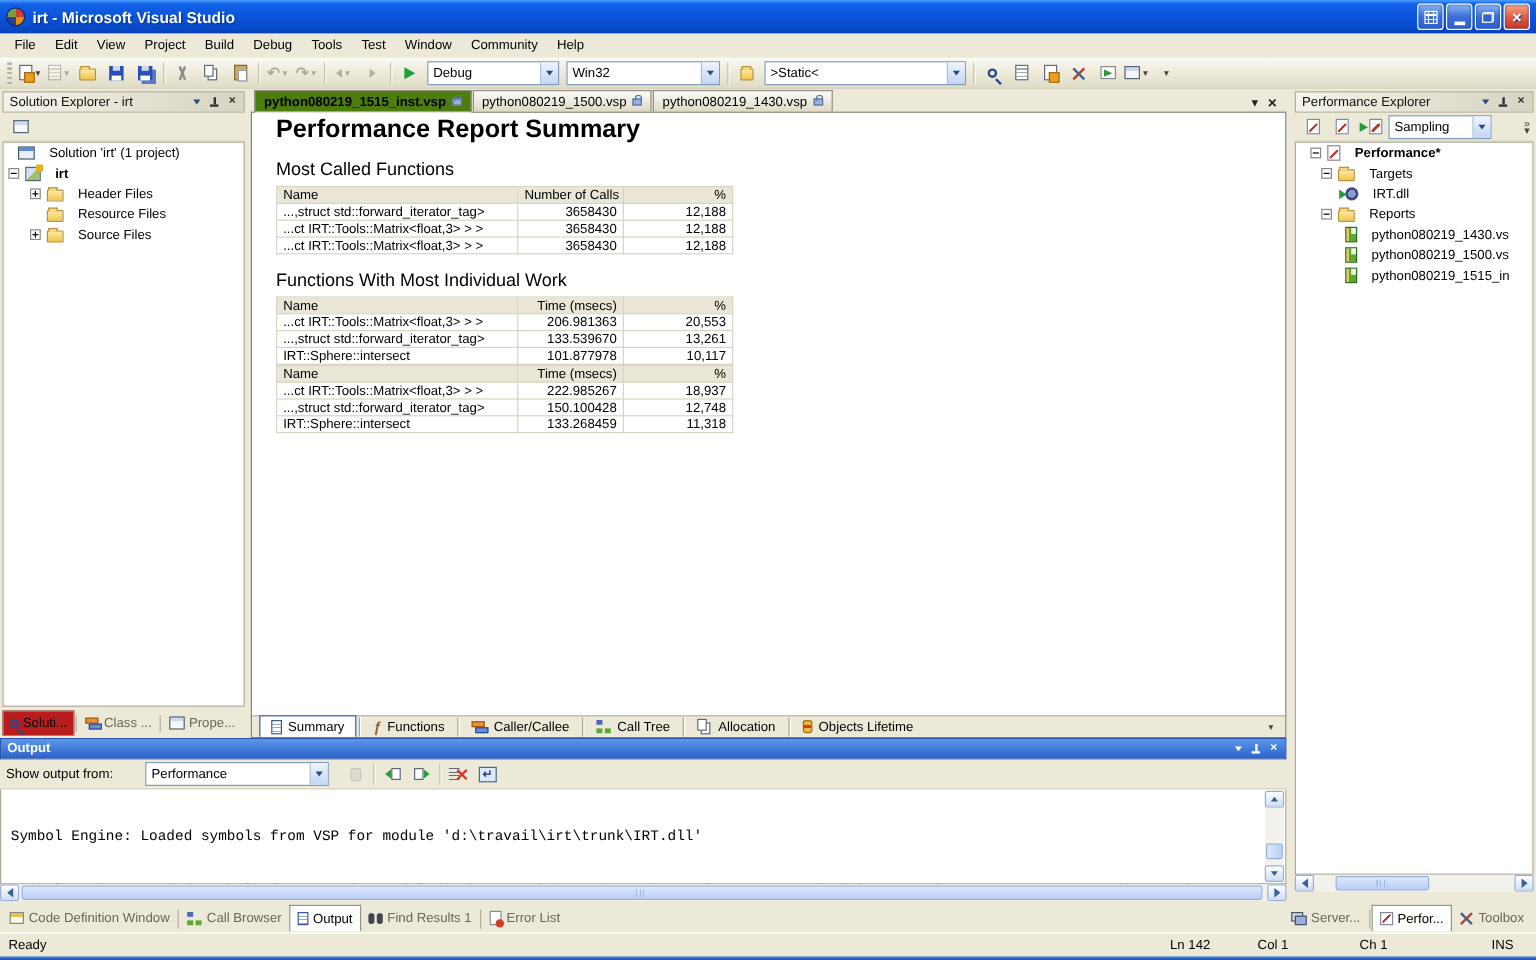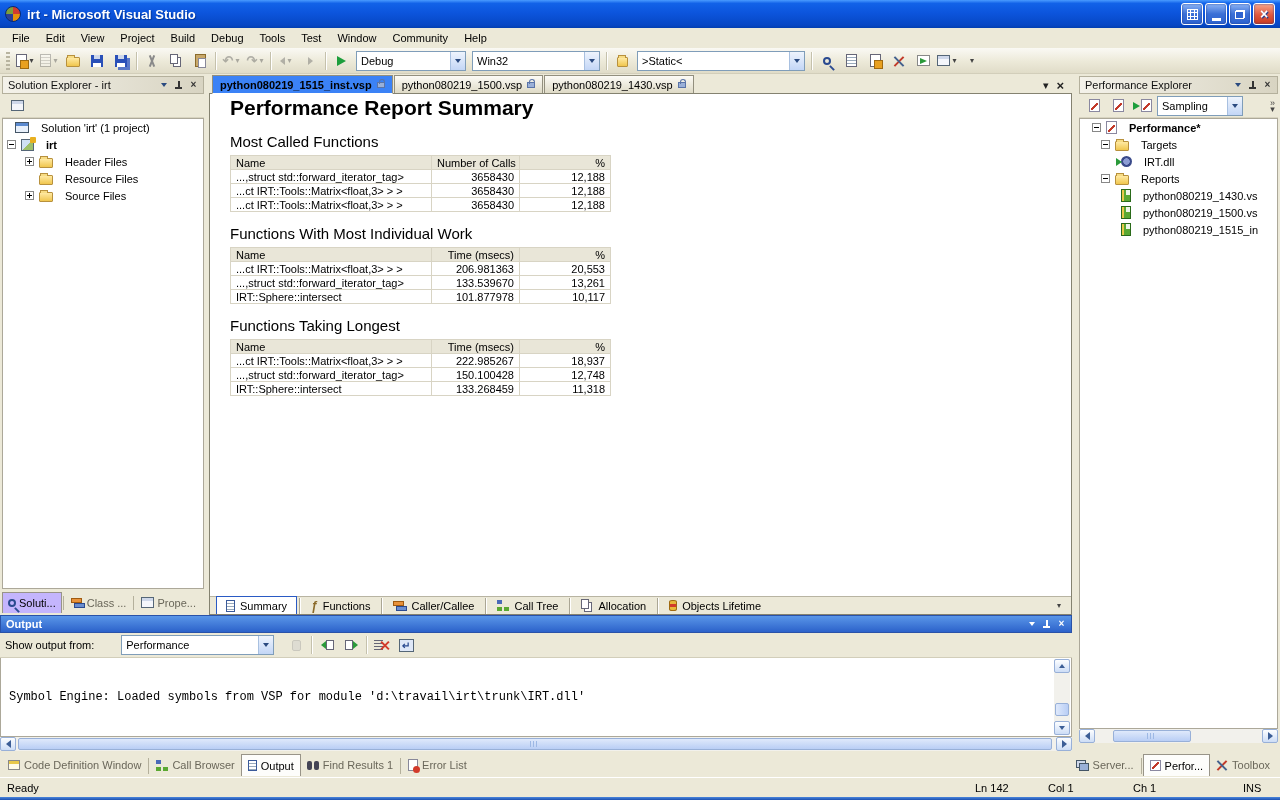--- a/index.html
+++ b/index.html
@@ -122,33 +122,33 @@
   .trow .lbl{margin-left:12px}
   .exp{width:9px;height:9px;border:1px solid #888;background:#fff;position:relative;flex:0 0 auto}
   .exp::before{content:"";position:absolute;left:1px;right:1px;top:3px;height:1px;background:#000}
   .exp.plus::after{content:"";position:absolute;top:1px;bottom:1px;left:3px;width:1px;background:#000}
   .sp{flex:0 0 auto}
 
   #left-panel{left:0;top:74px;width:206px;height:445px;padding:2px;background:#ece9d8}
   #left-tree{height:471px}
   .panel-tabs{height:24px;display:flex;align-items:flex-end;padding-top:2px}
   .ptab{height:21px;display:flex;align-items:center;gap:3px;padding:0 5px;color:#6a675a;border:1px solid transparent;white-space:nowrap}
-  .ptab.on{background:#c4b5fd;border:1px solid #989488;border-bottom:none;color:#000}
+  .ptab.on{background:#b91c1c;border:1px solid #989488;border-bottom:none;color:#000}
   .ptab-sep{width:1px;height:14px;background:#b4b09c;margin:0 1px 3px 1px}
 
   #right-panel{left:1077px;top:74px;width:203px;height:677px;padding:2px;background:#ece9d8}
   #right-tree{height:611px}
   .pe-more{margin-left:auto;display:flex;flex-direction:column;align-items:center;line-height:6px;color:#444;font-size:9px}
 
   
   #doc-well{left:209px;top:74px;width:863px;height:541px}
   .doc-tabbar{height:19px;display:flex;align-items:flex-end;padding-left:3px}
   .dtab{height:18px;display:flex;align-items:center;padding:0 7px;margin-right:1px;
     background:linear-gradient(180deg,#fcfbf6,#dedac6);border:1px solid #928f7e;border-bottom:none;white-space:nowrap}
-  .dtab.on{background:#3b82f6;font-weight:bold;height:19px;margin-bottom:-1px;border-bottom:1px solid #fff;z-index:2;position:relative}
+  .dtab.on{background:#4d7c0f;font-weight:bold;height:19px;margin-bottom:-1px;border-bottom:1px solid #fff;z-index:2;position:relative}
   .dtab-right{margin-left:auto;display:flex;align-items:center;gap:8px;padding-right:8px;color:#222;font-size:10px}
   #doc-body{position:relative;height:522px;background:#fff;border:1px solid #848270;overflow:hidden}
   #doc-content{padding:0 0 0 20px}
   #doc-content h1{font-size:21px;font-weight:bold;margin:2px 0 10px 0}
   #doc-content h2{font-size:15px;font-weight:normal;margin:13px 0 5px 0}
   table.perf{border-collapse:collapse;width:380px;font-size:11px;table-layout:fixed}
   table.perf th,table.perf td{border:1px solid #d8d4c4;padding:0 5px;height:14px;overflow:hidden;white-space:nowrap}
   table.perf thead th{background:#e9e6d8;font-weight:normal;text-align:left}
   table.perf thead th.num,table.perf td.num{text-align:right}
   .col-name{width:201px}.col-val{width:88px}.col-pct{width:91px}
@@ -469,21 +469,20 @@
                 <td class="num">13,261</td>
               </tr>
             <tr>
                 <td>IRT::Sphere::intersect</td>
                 <td class="num">101.877978</td>
                 <td class="num">10,117</td>
               </tr>
           </tbody>
         </table>
 
-        <h2>Functions Taking Longest</h2>
         <table class="perf">
           <thead>
               <tr>
             <th class="col-name">Name</th>
             <th class="col-val num">Time (msecs)</th>
             <th class="col-pct num">%</th>
           </tr>
             </thead>
           <tbody>
             <tr>

